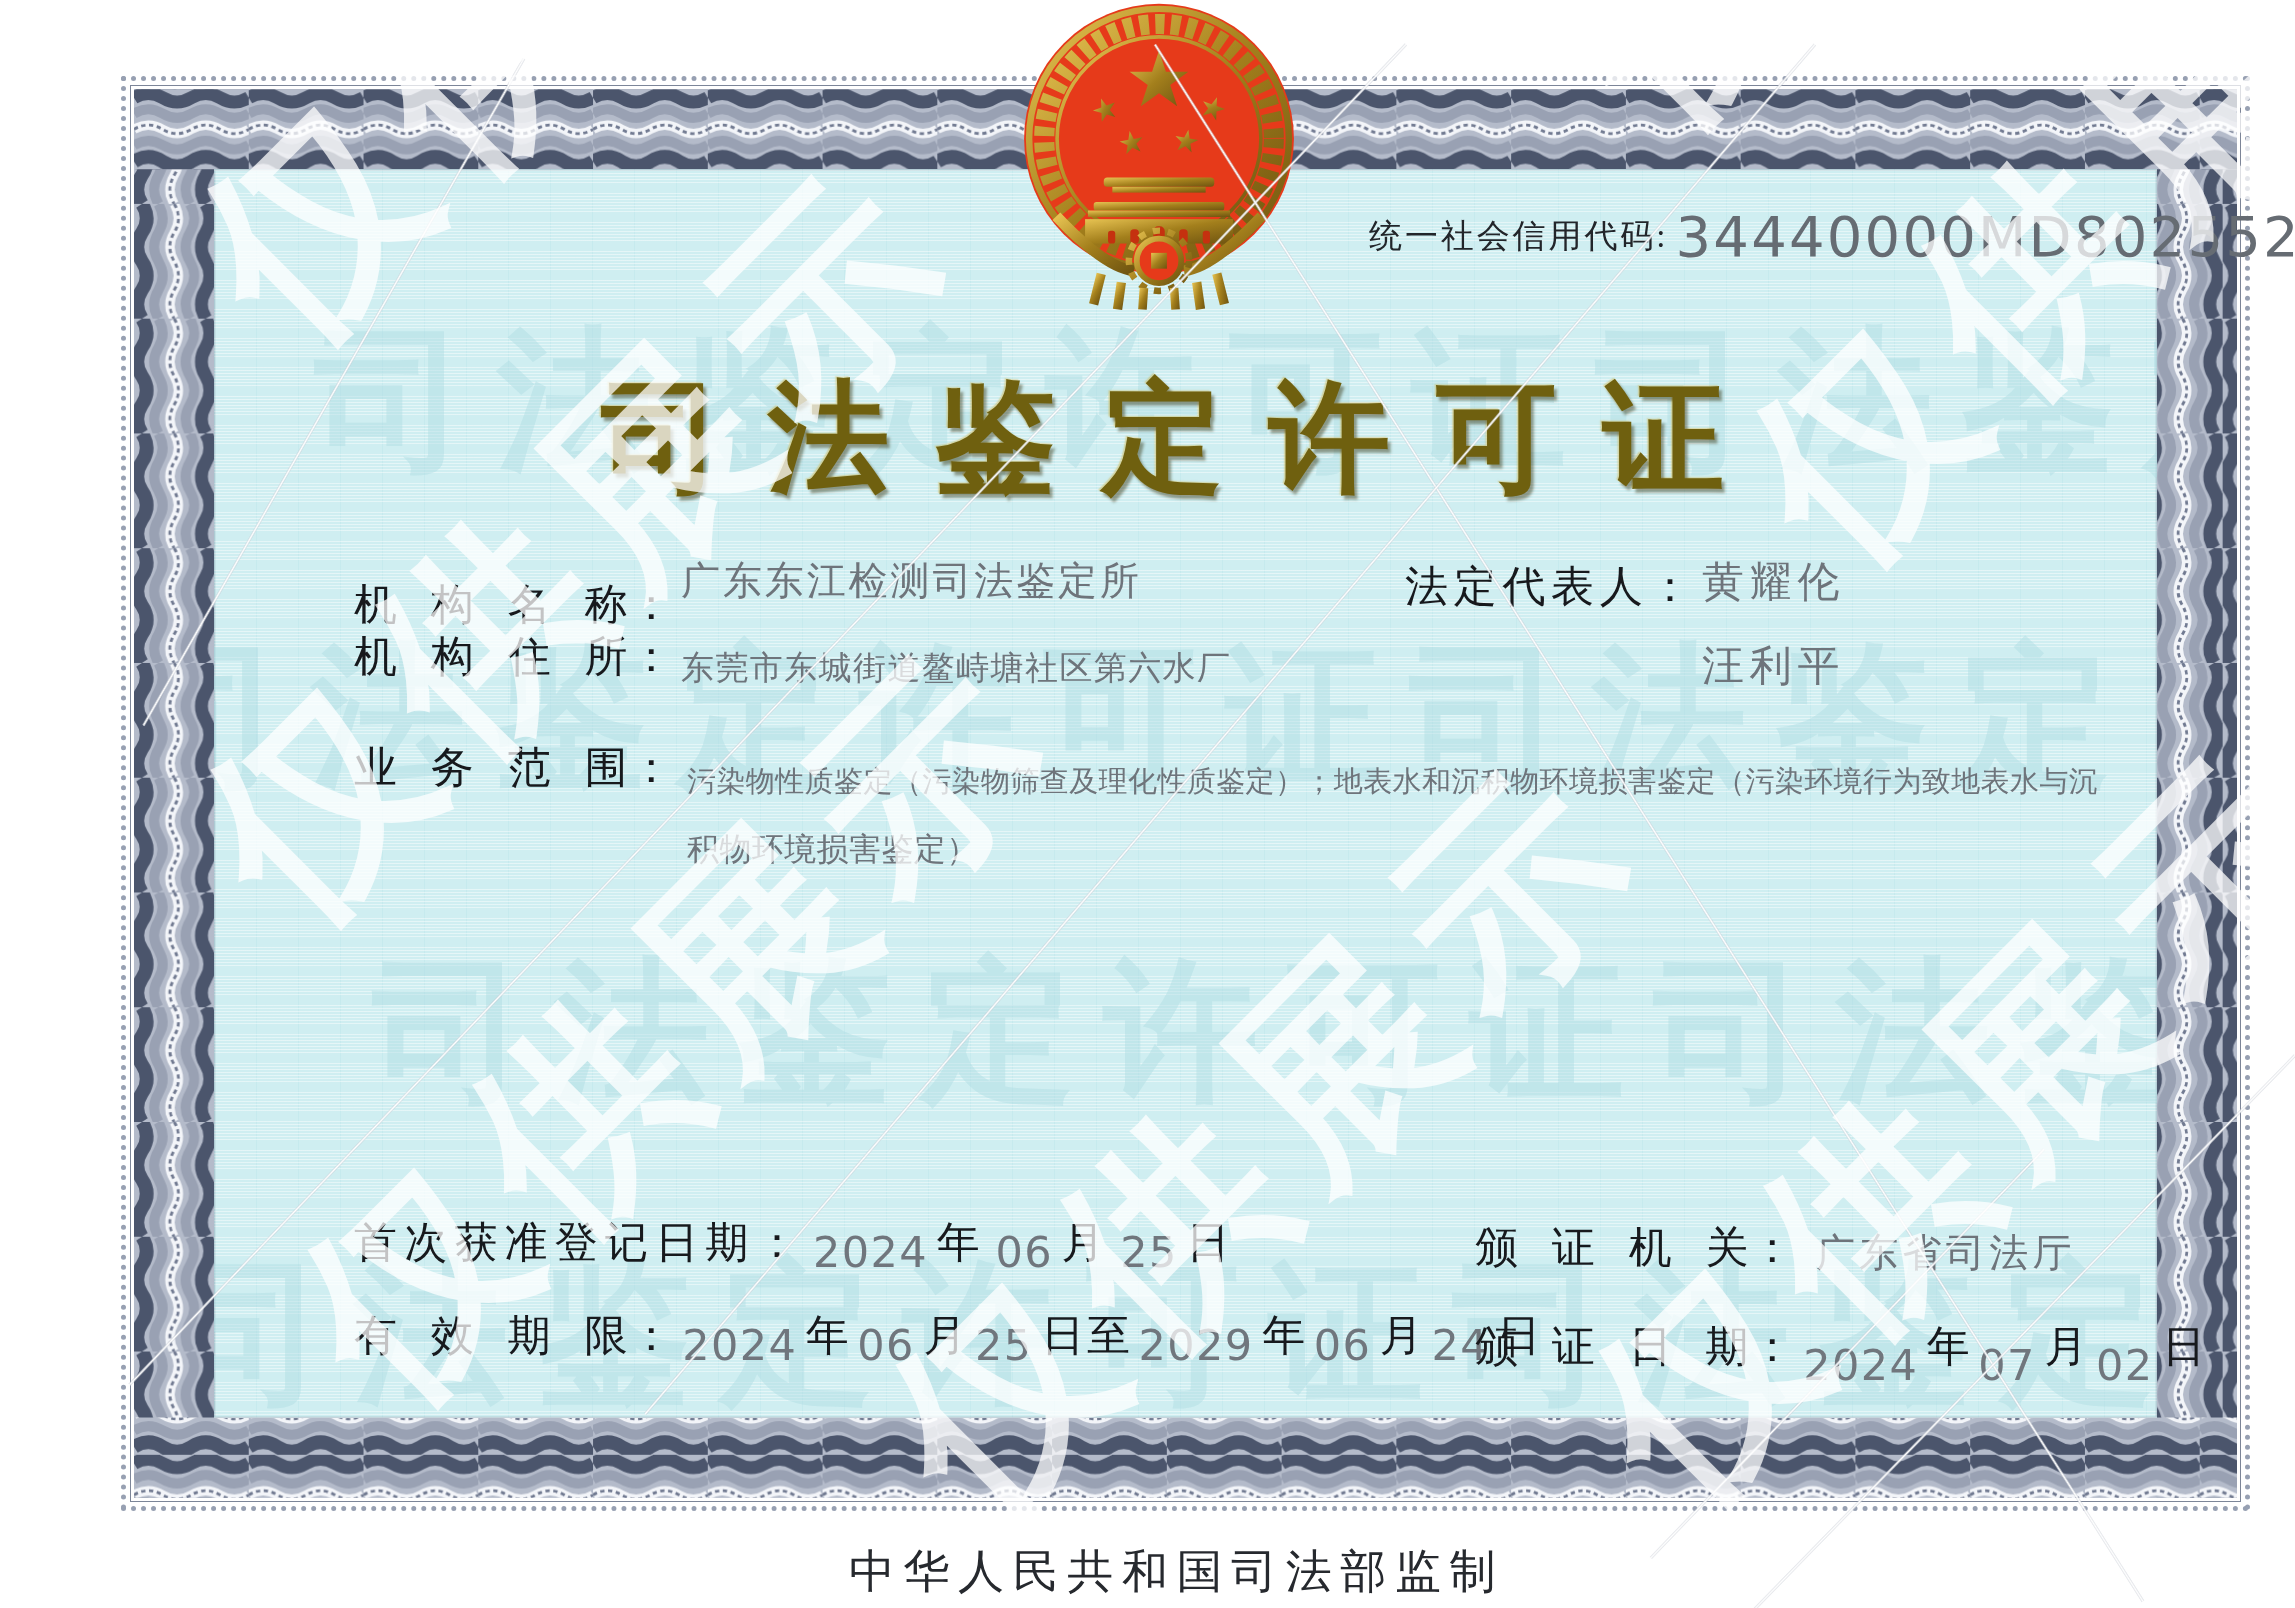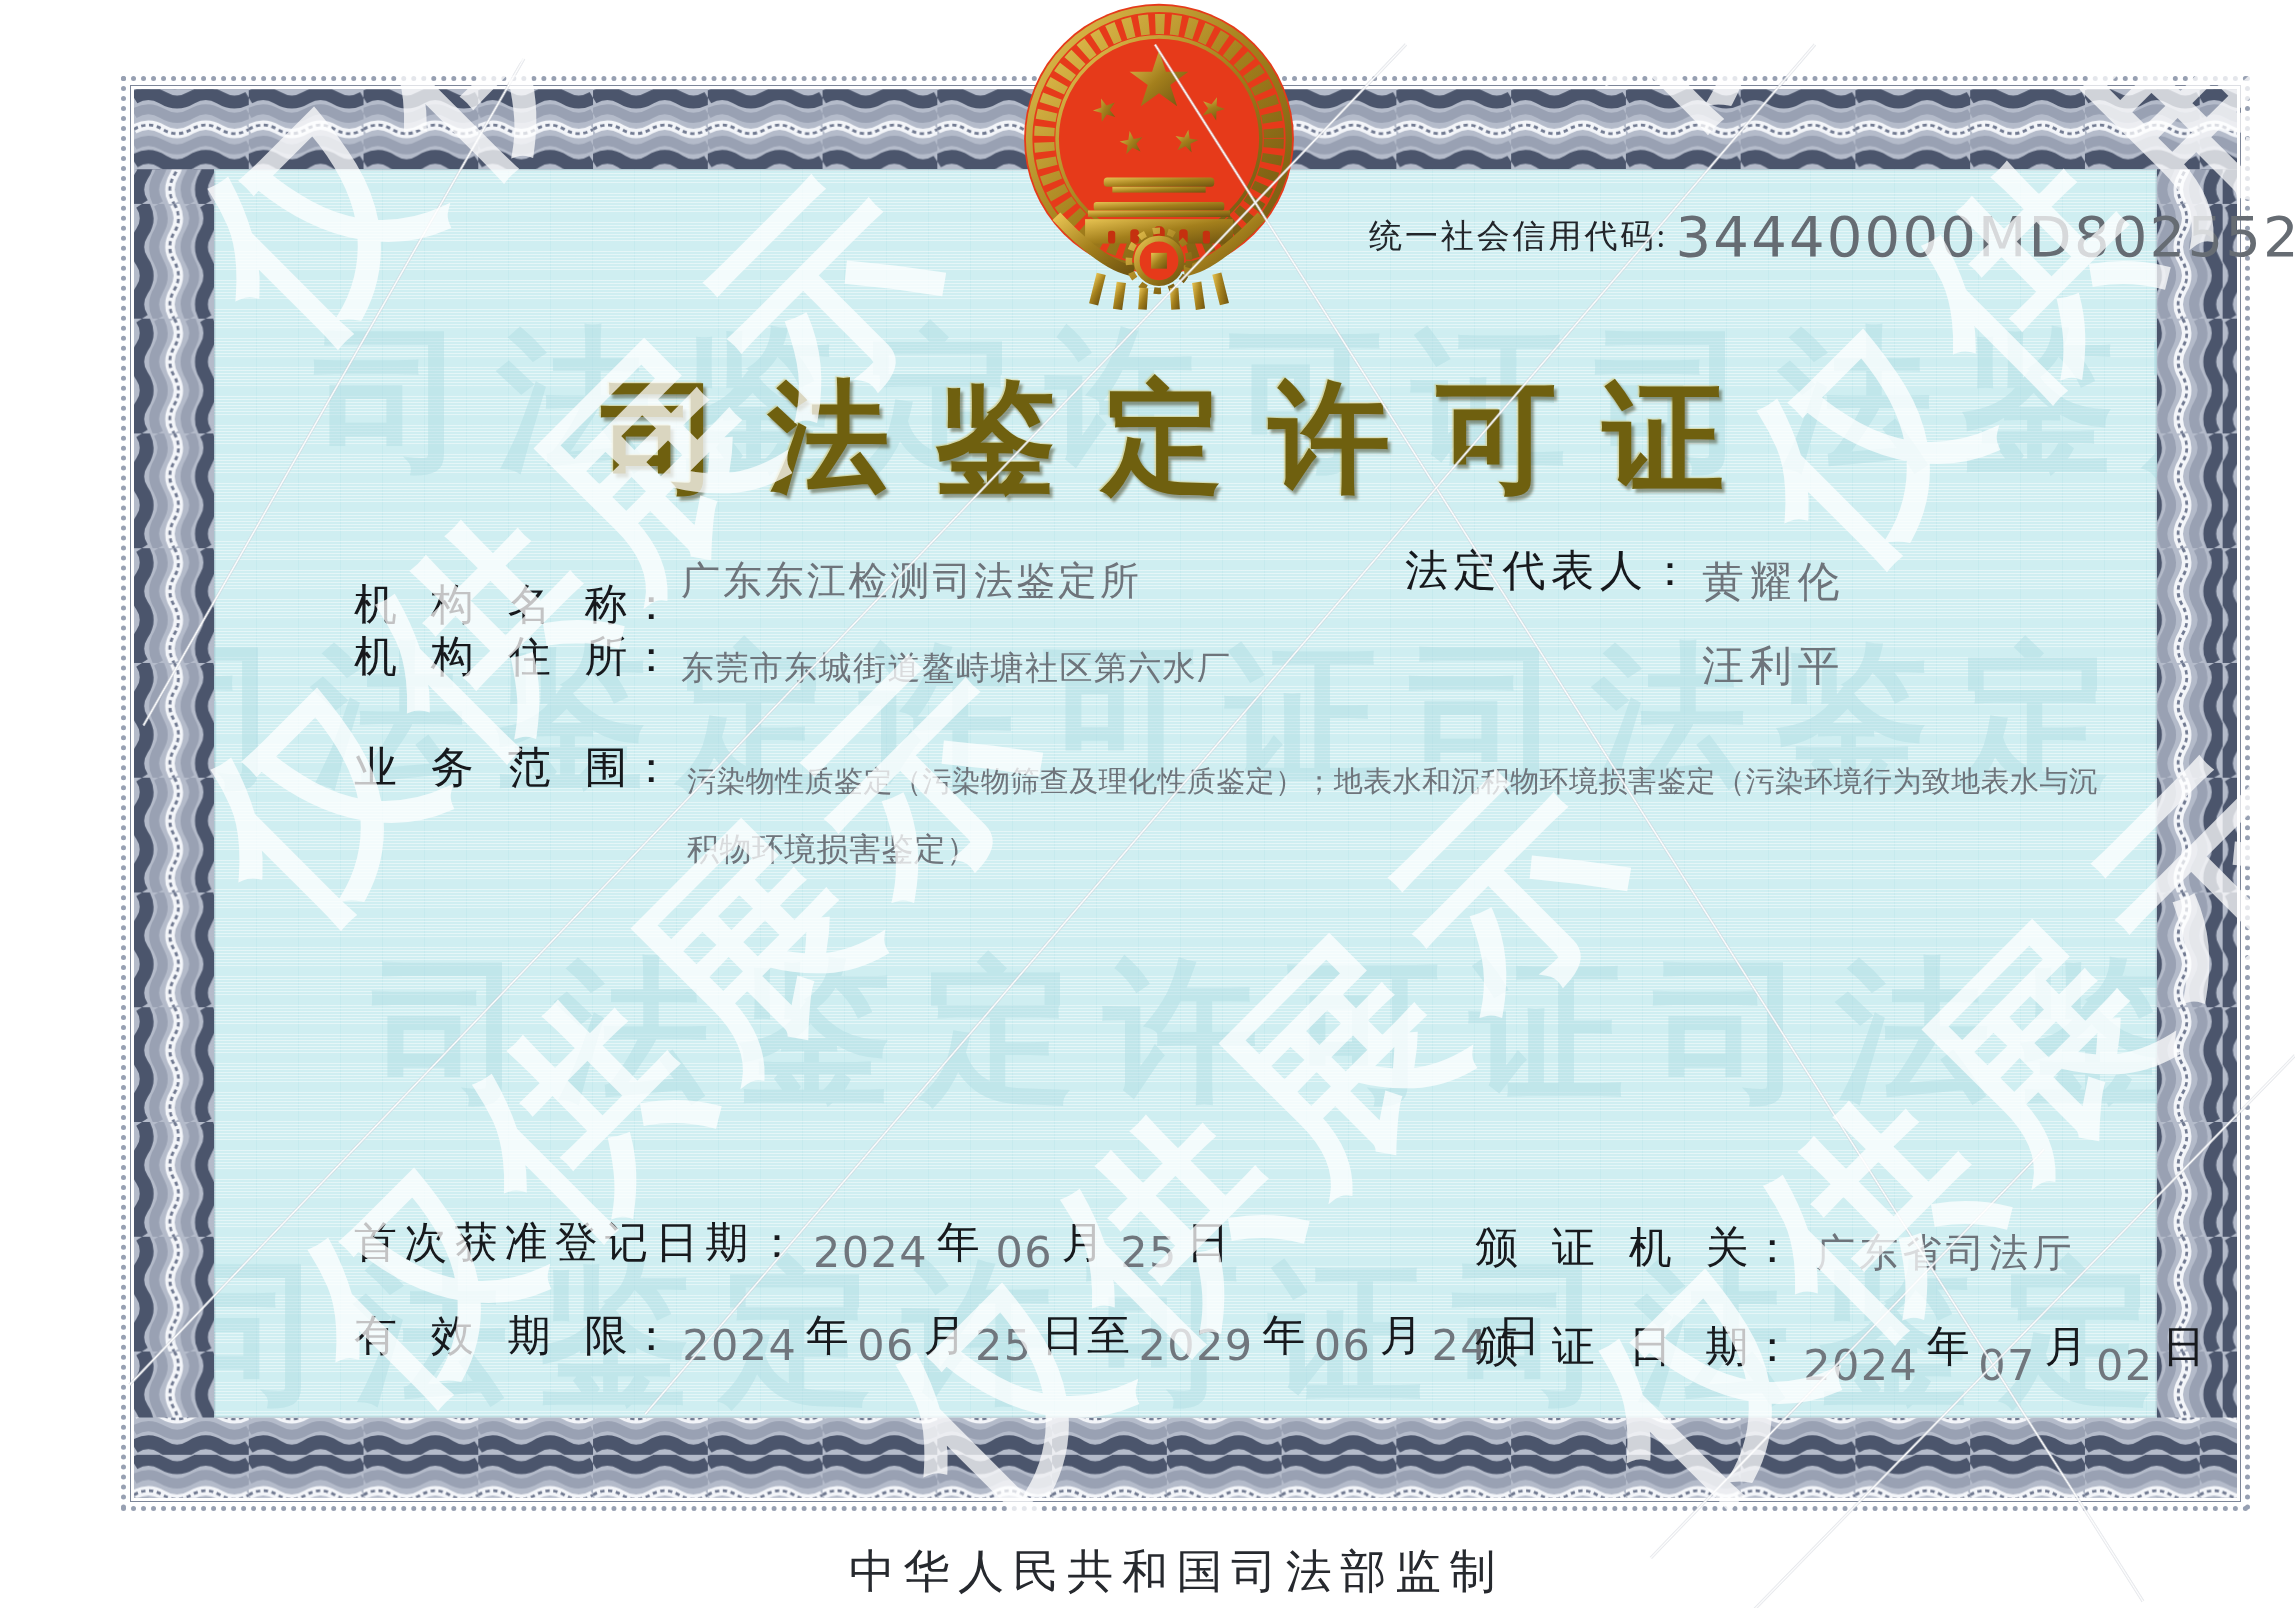--- a/index.html
+++ b/index.html
@@ -176,21 +176,21 @@
   </div>
 
   <div class="title">司法鉴定许可证</div>
 
   <div class="lbl spaced" style="left:354px;top:544px;margin-top:32px;">机 构 名 称：</div>
   <div class="lbl val org-name-val">广东东江检测司法鉴定所</div>
 
   <div class="lbl spaced" style="left:354px;top:628px;">机 构 住 所：</div>
   <div class="lbl val org-addr-val">东莞市东城街道鳌峙塘社区第六水厂</div>
 
-  <div class="lbl" style="left:1405px;top:542px;letter-spacing:5.7px;">法定代表人：</div>
+  <div class="lbl" style="left:1405px;top:558px;letter-spacing:5.7px;">法定代表人：</div>
   <div class="lbl val rep-val">黄耀伦</div>
 
   <div class="lbl val head-val">汪利平</div>
 
   <div class="lbl spaced" style="left:354px;top:739px;">业 务 范 围：</div>
   <div class="lbl val scope1">污染物性质鉴定（污染物筛查及理化性质鉴定）；地表水和沉积物环境损害鉴定（污染环境行为致地表水与沉</div>
   <div class="lbl val scope2">积物环境损害鉴定）</div>
 
   <div class="daterow row-firstreg">
     <span>首次获准登记日期：</span><span class="num">2024</span><span class="unit">年</span><span class="num">06</span><span class="unit">月</span><span class="num">25</span><span class="unit">日</span>

